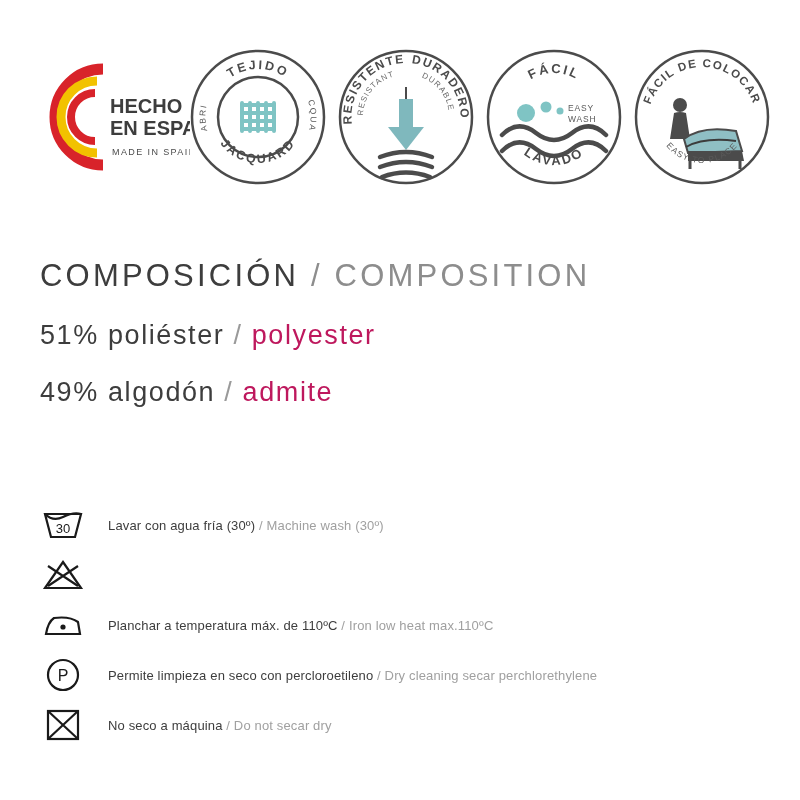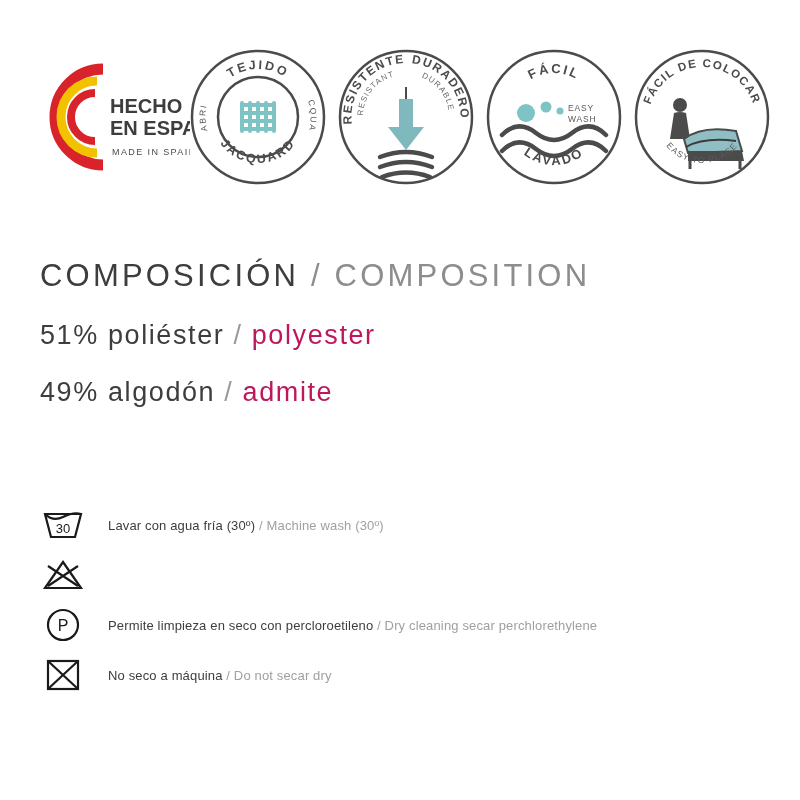--- a/index.html
+++ b/index.html
@@ -269,20 +269,33 @@
 
   <div class="care-item">
     <div class="care-icon">
       <svg width="46" height="38" viewBox="0 0 46 38">
         <path d="M23 6 L41 32 L5 32 Z" fill="none" stroke="#1a1a1a" stroke-width="2.2"></path>
         <path d="M8 10 L38 30 M38 10 L8 30" stroke="#1a1a1a" stroke-width="2.2"></path>
       </svg>
     </div>
   </div>
 
+  <div class="care-item">
+    <div class="care-icon">
+      <svg width="46" height="38" viewBox="0 0 46 38">
+        <path d="M6 28 L40 28 L38 16 Q30 10 14 12 Q8 16 6 28 Z" fill="none" stroke="#1a1a1a" stroke-width="2.2"></path>
+        <circle cx="23" cy="21" r="2.6" fill="#1a1a1a"></circle>
+      </svg>
+    </div>
+    <div class="care-text">
+      <span>Planchar a temperatura máx. de 110ºC</span>
+      <span class="sep">/</span>
+      <span class="en">Iron low heat max.110ºC</span>
+    </div>
+  </div>
 
   <div class="care-item">
     <div class="care-icon">
       <svg width="46" height="40" viewBox="0 0 46 40">
         <circle cx="23" cy="20" r="15" fill="none" stroke="#1a1a1a" stroke-width="2.2"></circle>
         <text x="23" y="26" text-anchor="middle" font-family="Liberation Sans, sans-serif" font-size="16" fill="#1a1a1a">P</text>
       </svg>
     </div>
     <div class="care-text">
       <span>Permite limpieza en seco con percloroetileno</span>

